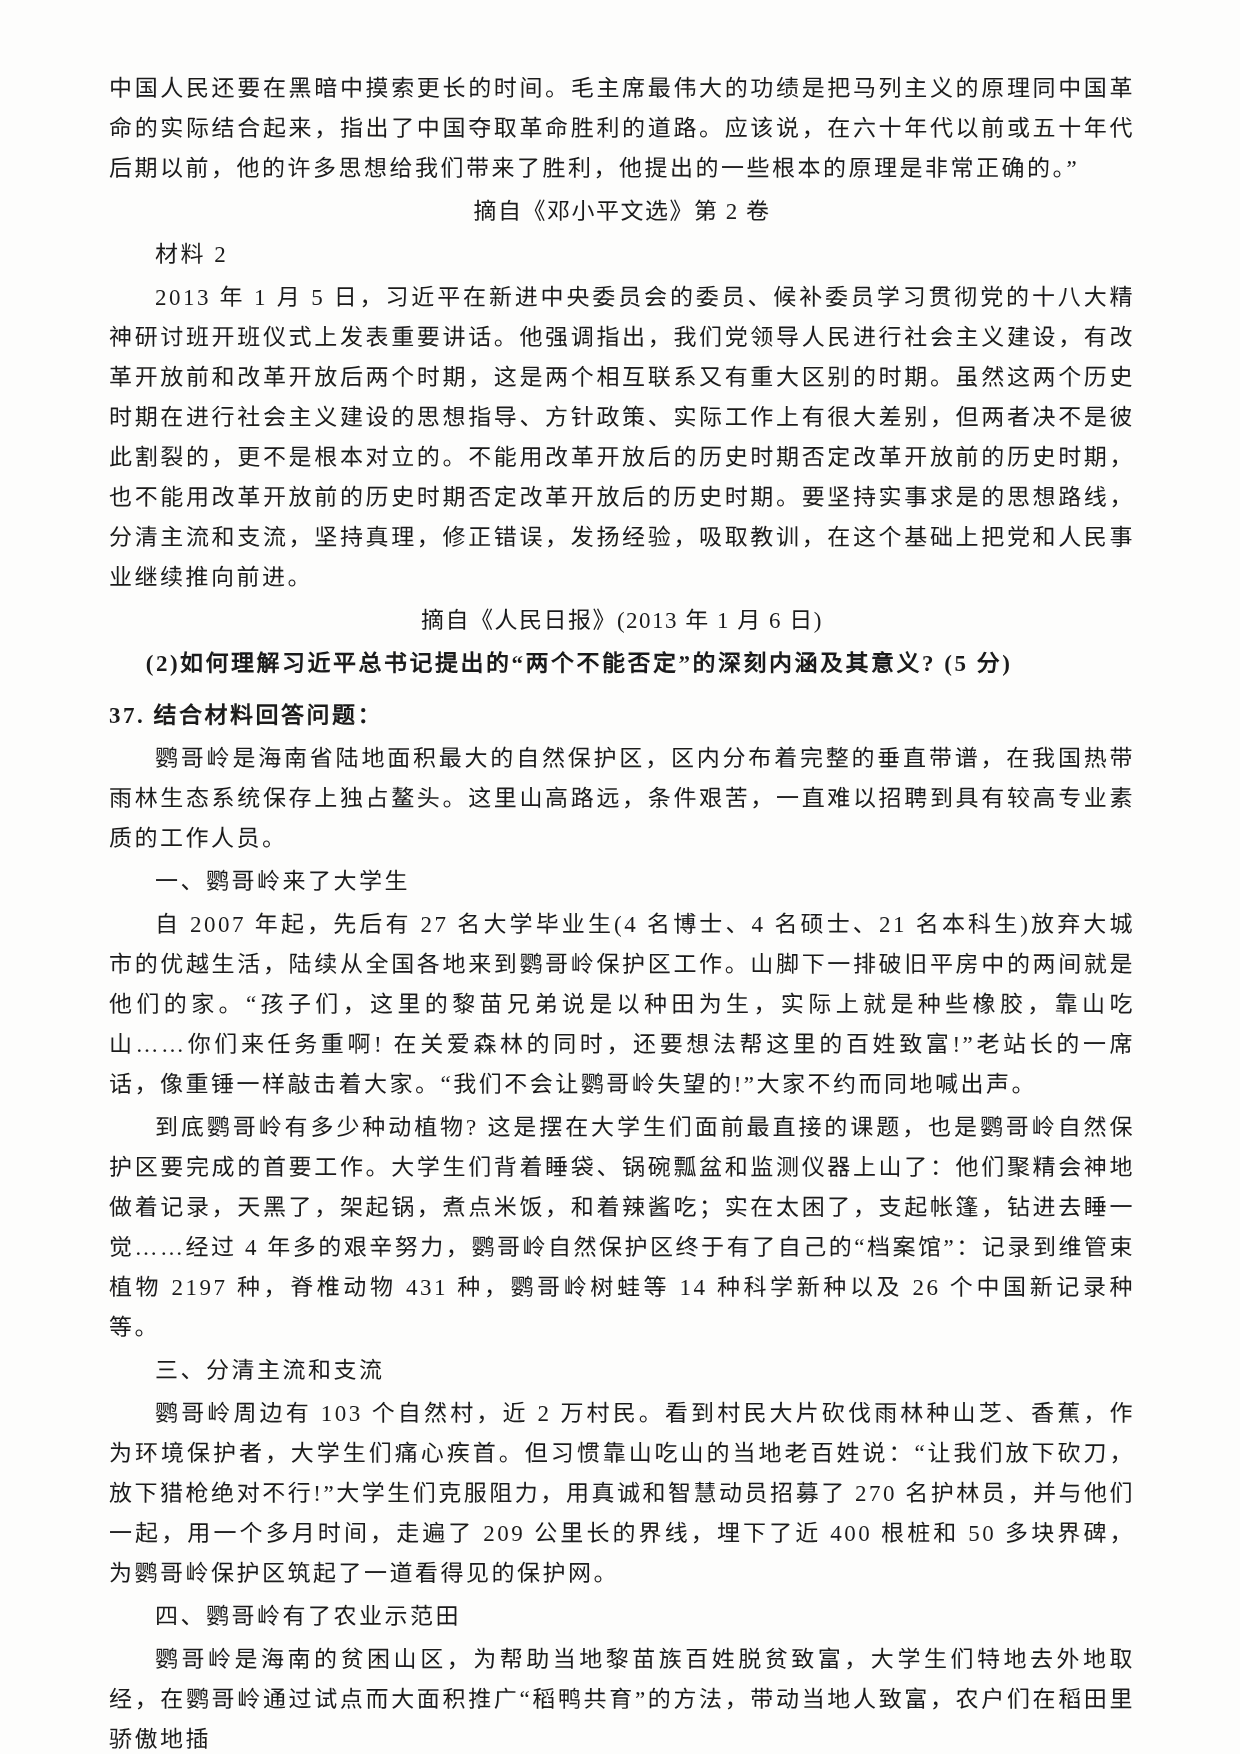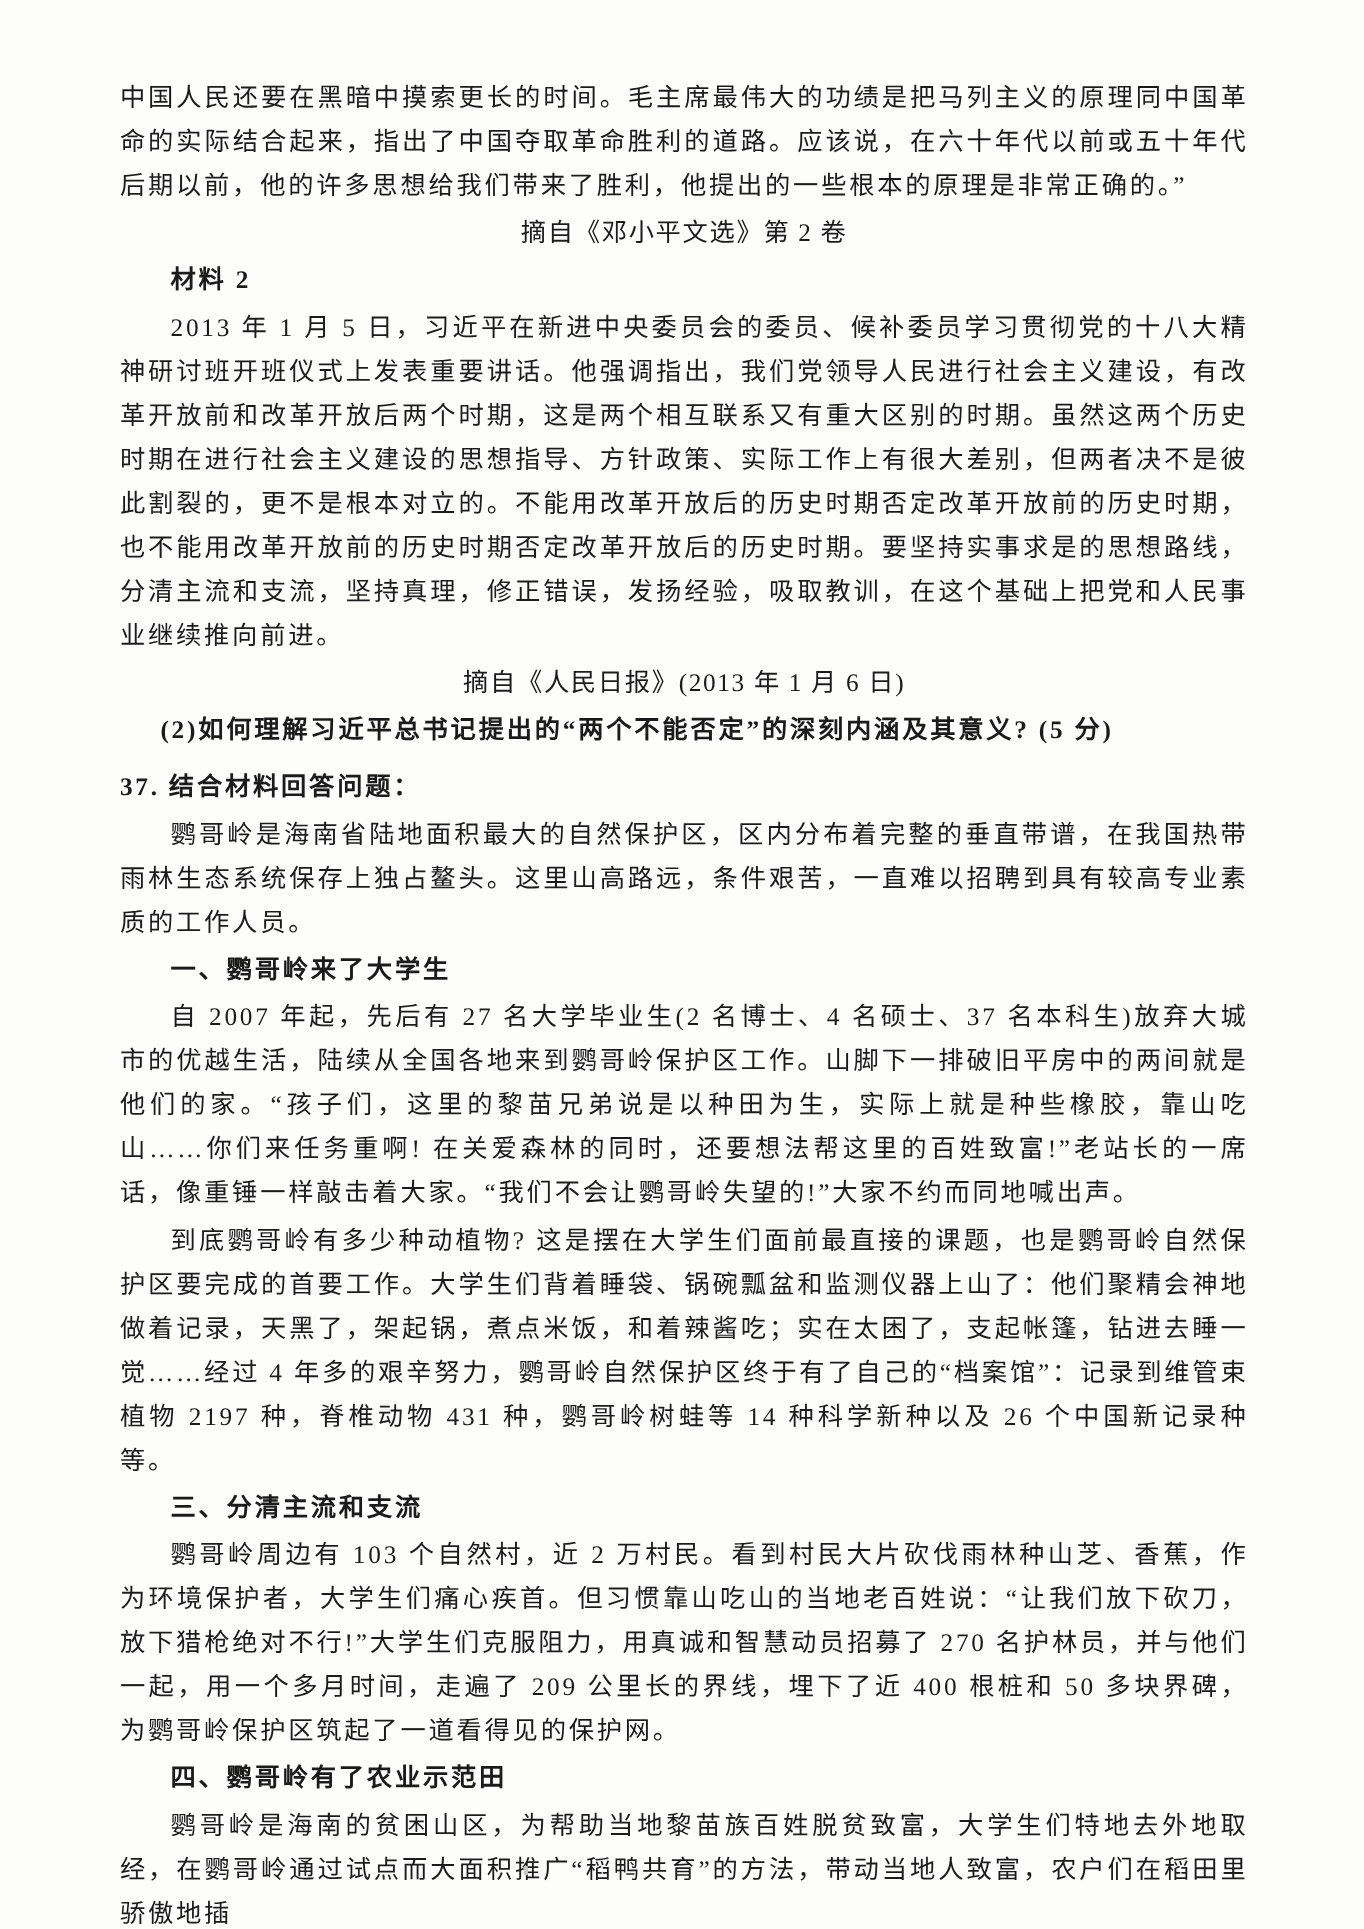--- a/index.html
+++ b/index.html
@@ -36,35 +36,35 @@
   }
   .no-indent {
     text-indent: 0;
   }
   .src {
     text-align: center;
     padding-right: 16px;
     letter-spacing: 1.5px;
   }
   .label-bold {
-    font-weight: 700;
+    font-weight: 400;
     text-indent: 2em;
   }
   .question {
     font-weight: 700;
     text-indent: 1.6em;
   }
   .q37-heading {
     font-weight: 700;
     text-indent: 0;
     margin-top: 12px !important;
     margin-bottom: 2px !important;
   }
   .sub-heading {
-    font-weight: 700;
+    font-weight: 400;
     text-indent: 2em;
   }
   
   .scan-speck {
     position: absolute;
     left: 476px;
     top: 1696px;
     width: 4px;
     height: 9px;
     background: #c9c9c7;
@@ -89,21 +89,21 @@
 
 
     <p class="question">(2)如何理解习近平总书记提出的“两个不能否定”的深刻内涵及其意义? (5 分)</p>
 
     <p class="q37-heading">37. 结合材料回答问题：</p>
 
     <p class="body-para">鹦哥岭是海南省陆地面积最大的自然保护区，区内分布着完整的垂直带谱，在我国热带雨林生态系统保存上独占鳌头。这里山高路远，条件艰苦，一直难以招聘到具有较高专业素质的工作人员。</p>
 
     <p class="sub-heading">一、鹦哥岭来了大学生</p>
 
-    <p class="body-para">自 2007 年起，先后有 27 名大学毕业生(2 名博士、4 名硕士、37 名本科生)放弃大城市的优越生活，陆续从全国各地来到鹦哥岭保护区工作。山脚下一排破旧平房中的两间就是他们的家。“孩子们，这里的黎苗兄弟说是以种田为生，实际上就是种些橡胶，靠山吃山……你们来任务重啊! 在关爱森林的同时，还要想法帮这里的百姓致富!”老站长的一席话，像重锤一样敲击着大家。“我们不会让鹦哥岭失望的!”大家不约而同地喊出声。</p>
+    <p class="body-para">自 2007 年起，先后有 27 名大学毕业生(4 名博士、4 名硕士、21 名本科生)放弃大城市的优越生活，陆续从全国各地来到鹦哥岭保护区工作。山脚下一排破旧平房中的两间就是他们的家。“孩子们，这里的黎苗兄弟说是以种田为生，实际上就是种些橡胶，靠山吃山……你们来任务重啊! 在关爱森林的同时，还要想法帮这里的百姓致富!”老站长的一席话，像重锤一样敲击着大家。“我们不会让鹦哥岭失望的!”大家不约而同地喊出声。</p>
 
 
     <p class="body-para">到底鹦哥岭有多少种动植物? 这是摆在大学生们面前最直接的课题，也是鹦哥岭自然保护区要完成的首要工作。大学生们背着睡袋、锅碗瓢盆和监测仪器上山了：他们聚精会神地做着记录，天黑了，架起锅，煮点米饭，和着辣酱吃；实在太困了，支起帐篷，钻进去睡一觉……经过 4 年多的艰辛努力，鹦哥岭自然保护区终于有了自己的“档案馆”：记录到维管束植物 2197 种，脊椎动物 431 种，鹦哥岭树蛙等 14 种科学新种以及 26 个中国新记录种等。</p>
 
     <p class="sub-heading">三、分清主流和支流</p>
 
     <p class="body-para">鹦哥岭周边有 103 个自然村，近 2 万村民。看到村民大片砍伐雨林种山芝、香蕉，作为环境保护者，大学生们痛心疾首。但习惯靠山吃山的当地老百姓说：“让我们放下砍刀，放下猎枪绝对不行!”大学生们克服阻力，用真诚和智慧动员招募了 270 名护林员，并与他们一起，用一个多月时间，走遍了 209 公里长的界线，埋下了近 400 根桩和 50 多块界碑，为鹦哥岭保护区筑起了一道看得见的保护网。</p>
 
     <p class="sub-heading">四、鹦哥岭有了农业示范田</p>
 

